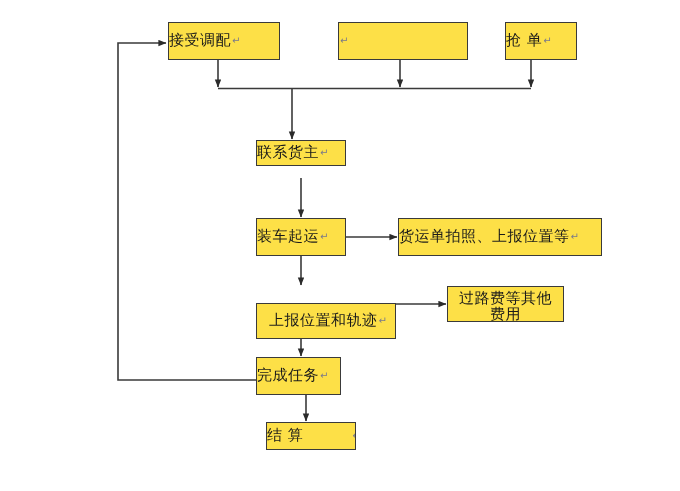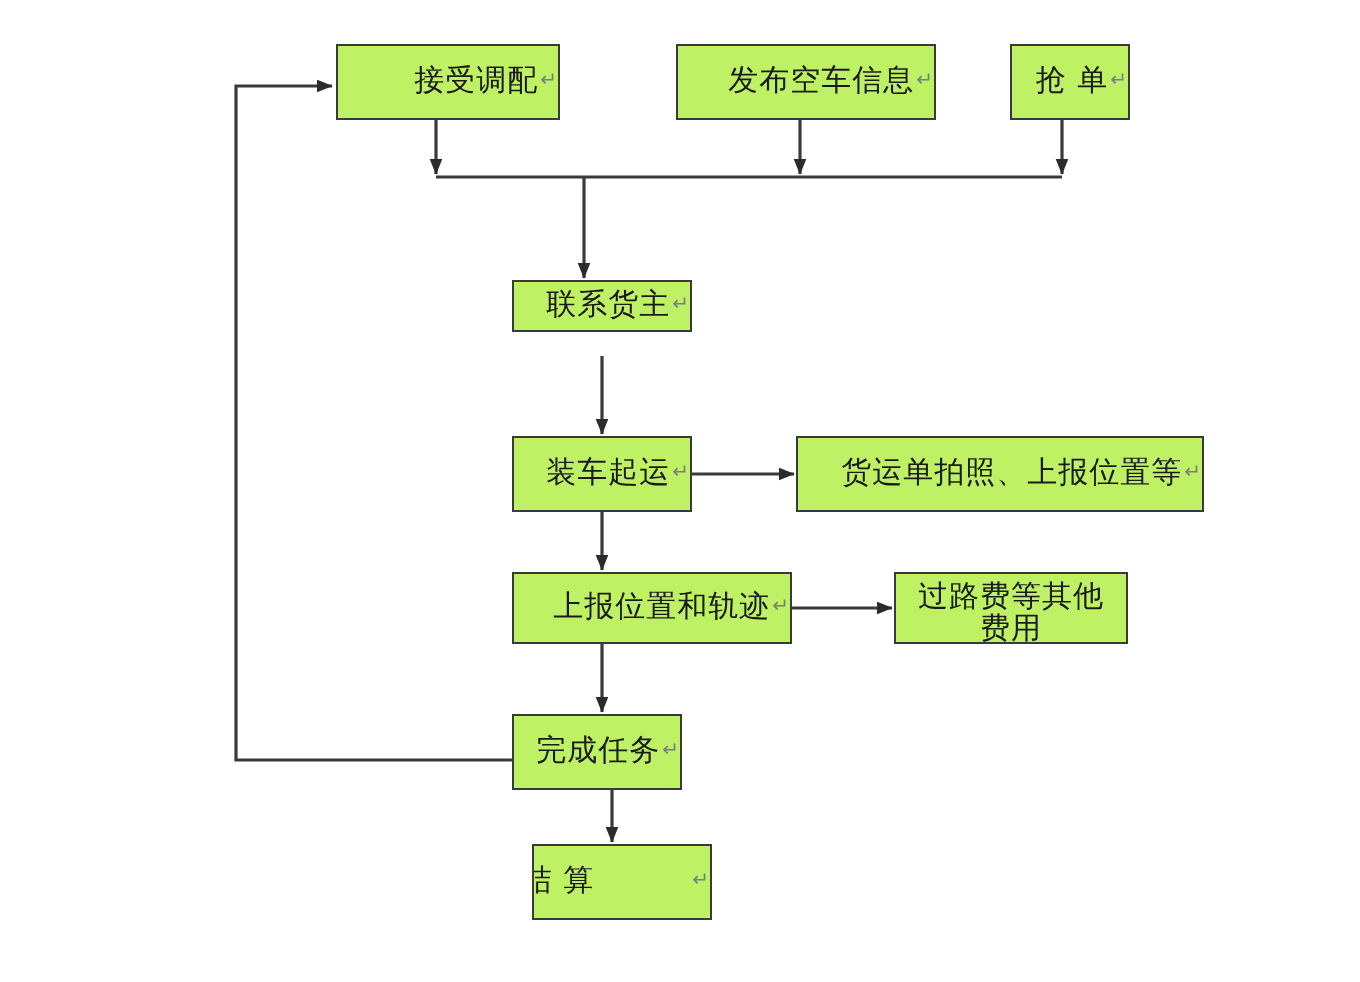--- a/index.html
+++ b/index.html
@@ -22,24 +22,24 @@
     left: 0;
     top: 0;
     width: 680px;
     height: 491px;
     pointer-events: none;
   }
   .node {
     position: absolute;
     box-sizing: border-box;
     border: 1px solid #3a3a3a;
-    background: #bef264;
+    background: #fde047;
     display: flex;
     align-items: center;
-    justify-content: flex-end;
+    justify-content: flex-start;
     color: #1a1a1a;
     font-size: 15px;
     line-height: 1.15;
     letter-spacing: 0.5px;
     white-space: nowrap;
     overflow: hidden;
   }
   .node .label {
     display: inline-block;
   }
@@ -99,56 +99,55 @@
       <path d="M256,380 L118,380 L118,43 L166,43" marker-end="url(#arrowhead)"></path>
     </g>
   </svg>
 
   <div class="node" style="left:168px; top:22px; width:112px; height:38px;">
     <span class="label">接受调配</span>
       <span class="pilcrow">↵</span>
   </div>
 
   <div class="node" style="left:338px; top:22px; width:130px; height:38px;">
-    <span class="label">发布空车信息</span>
       <span class="pilcrow">↵</span>
   </div>
 
-  <div class="node" style="left:505px; top:22px; width:60px; height:38px;">
+  <div class="node" style="left:505px; top:22px; width:72px; height:38px;">
     <span class="label">抢  单</span>
       <span class="pilcrow">↵</span>
   </div>
 
   <div class="node" style="left:256px; top:140px; width:90px; height:26px;">
     <span class="label">联系货主</span>
       <span class="pilcrow">↵</span>
   </div>
 
   <div class="node" style="left:256px; top:218px; width:90px; height:38px;">
     <span class="label">装车起运</span>
       <span class="pilcrow">↵</span>
   </div>
 
   <div class="node" style="left:398px; top:218px; width:204px; height:38px;">
     <span class="label">货运单拍照、上报位置等</span>
       <span class="pilcrow">↵</span>
   </div>
 
-  <div class="node" style="left:256px; top:286px; width:140px; height:36px;">
+  <div class="node" style="left:256px; top:303px; width:140px; height:36px;padding-left:12px;">
     <span class="label">上报位置和轨迹</span>
       <span class="pilcrow">↵</span>
   </div>
 
   <div class="node clipped" style="left:447px; top:286px; width:117px; height:36px;">
     <span class="label">过路费等其他费用</span>
   </div>
 
   <div class="node" style="left:256px; top:357px; width:85px; height:38px;">
     <span class="label">完成任务</span>
       <span class="pilcrow">↵</span>
   </div>
 
-  <div class="node" style="left:266px; top:422px; width:90px; height:38px;gap:48px;">
+  <div class="node" style="left:266px; top:422px; width:90px; height:28px;gap:48px;">
     <span class="label">结  算</span>
       <span class="pilcrow">↵</span>
   </div>
 
 </div>
 
 </body></html>

